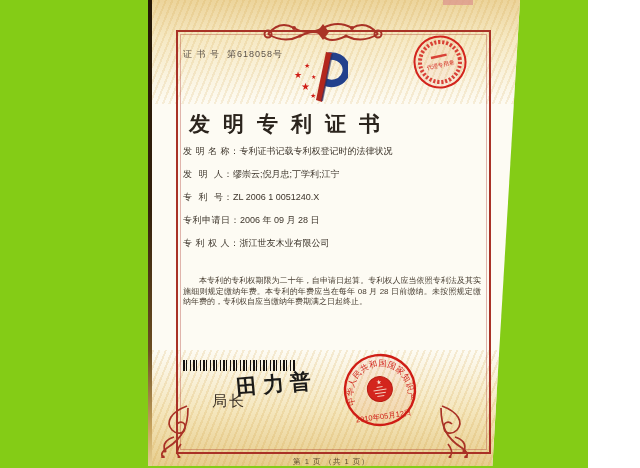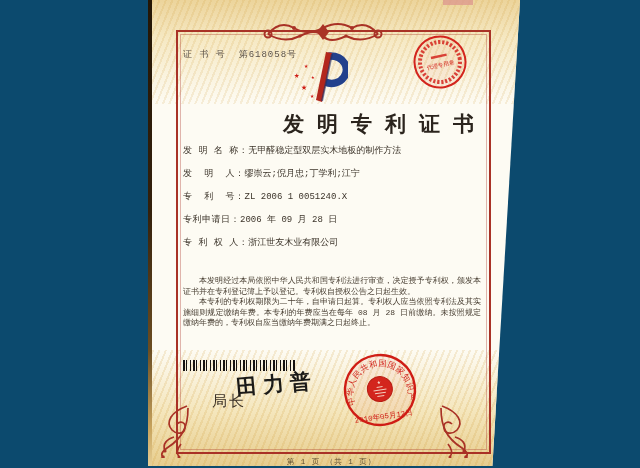--- a/index.html
+++ b/index.html
@@ -1,17 +1,17 @@
 <!DOCTYPE html>
 <html><head>
 <meta charset="utf-8">
 <style>
   html,body{margin:0;padding:0;background:#ffffff;}
-  .stage{position:relative;width:640px;height:468px;overflow:hidden;background:#0c4a6e;
-         font-family:Liberation Mono, monospace;}
+  .stage{position:relative;width:588px;height:468px;overflow:hidden;background:#84cc16;
+         font-family:Liberation Sans, sans-serif;}
   .photo-edge{position:absolute;left:148px;top:0;width:4px;height:466px;
       background:linear-gradient(180deg,#241605 0%,#33200c 45%,#6b4d22 75%,#c8a45e 92%,#e6cf96 100%);}
   .photo{position:absolute;left:152px;top:0;width:368px;height:466px;background:#fdfbf3;
       clip-path:polygon(0 0,100% 0,92.5% 100%,0 100%);}
   .band{position:absolute;left:0;width:100%;pointer-events:none;}
   .band-top{top:0;height:104px;
       background:repeating-linear-gradient(112deg,rgba(203,148,44,0.14) 0 2px,rgba(255,255,255,0) 2px 6px),
                  linear-gradient(180deg,#ecd49b 0%,#f6e9c4 38%,rgba(253,250,240,0) 100%);}
   .band-bottom{top:350px;height:116px;
       background:repeating-linear-gradient(112deg,rgba(203,148,44,0.16) 0 2px,rgba(255,255,255,0) 2px 6px),
@@ -19,21 +19,21 @@
   .frame{position:absolute;left:24px;top:30px;width:311px;height:420px;
       border:2px solid #a93226;}
   .frame-inner{position:absolute;inset:2px;border:1px solid rgba(169,50,38,0.35);}
   .top-ornament{position:absolute;left:108px;top:14px;width:126px;height:34px;}
   .corner{position:absolute;width:36px;height:54px;}
   .corner.bl{left:5px;top:404px;}
   .corner.br{left:284px;top:404px;transform:scaleX(-1);}
   .top-sliver{position:absolute;left:291px;top:0;width:30px;height:5px;background:#dd9a8e;opacity:.8;}
   .certno{position:absolute;left:31px;top:48px;font-size:9px;color:#5a5148;letter-spacing:1px;white-space:pre;}
   .logo{position:absolute;left:140px;top:48px;width:56px;height:58px;}
-  .title{position:absolute;left:24px;top:110px;width:311px;text-align:right;
+  .title{position:absolute;left:24px;top:110px;width:311px;text-align:left;
       font-size:21px;font-weight:bold;color:#2b241d;letter-spacing:13px;text-indent:13px;}
   .fields{position:absolute;left:31px;top:147px;width:300px;}
   .frow{font-size:9px;color:#3c342a;margin:0 0 14px 0;line-height:9px;white-space:pre;}
   .frow .lab{letter-spacing:.5px;margin-top:47px;}
   .paras{position:absolute;left:31px;top:276px;width:298px;}
   .paras p{margin:0;font-size:8px;line-height:10.5px;color:#4a4034;text-align:justify;text-indent:2em;}
   .barcode{position:absolute;left:31px;top:360px;width:112px;height:11px;
       background:repeating-linear-gradient(90deg,#151210 0 2px,rgba(0,0,0,0) 2px 3px,#151210 3px 4px,rgba(0,0,0,0) 4px 7px,#151210 7px 8px,rgba(0,0,0,0) 8px 10px);}
   .director{position:absolute;left:60px;top:392px;font-size:15px;color:#3a3026;letter-spacing:2px;}
   .signature{position:absolute;left:84px;top:370px;font-size:21px;font-weight:bold;color:#1b1a18;
@@ -113,29 +113,28 @@
         <text x="19" y="31" font-size="6">★</text>
       </g>
       <path d="M38 8 C52 8 58 20 52 29 C48 35 40 37 33 34" stroke="#23418c" stroke-width="7.5" fill="none" stroke-linecap="round"></path>
       <polygon points="34,4 40,5 30,54 24,52" fill="#b3271d"></polygon>
       <line x1="40" y1="6" x2="30" y2="53" stroke="#1c2f66" stroke-width="2" opacity="0.6"></line>
     </svg>
 
     <div class="title">发明专利证书</div>
 
     <div class="fields">
-      <div class="frow"><span class="lab">发 明 名 称：</span><span>无甲醛稳定型双层实木地板的制作方法</span></div>
+      <div class="frow"><span class="lab">发 明 名 称：</span><span>专利证书记载专利权登记时的法律状况</span></div>
       <div class="frow"><span class="lab">发  明  人：</span><span>缪崇云;倪月忠;丁学利;江宁</span></div>
       <div class="frow"><span class="lab">专  利  号：</span><span>ZL 2006 1 0051240.X</span></div>
       <div class="frow"><span class="lab">专利申请日：</span><span>2006 年 09 月 28 日</span></div>
       <div class="frow"><span class="lab">专 利 权 人：</span><span>浙江世友木业有限公司</span></div>
     </div>
 
     <div class="paras">
-      <p>本发明经过本局依照中华人民共和国专利法进行审查，决定授予专利权，颁发本证书并在专利登记簿上予以登记。专利权自授权公告之日起生效。</p>
       <p>本专利的专利权期限为二十年，自申请日起算。专利权人应当依照专利法及其实施细则规定缴纳年费。本专利的年费应当在每年 08 月 28 日前缴纳。未按照规定缴纳年费的，专利权自应当缴纳年费期满之日起终止。</p>
     </div>
 
     <div class="barcode"></div>
 
     <div class="director">局长</div>
     <div class="signature">田力普</div>
 
     <div class="footer">第 1 页 （共 1 页）</div>
 

